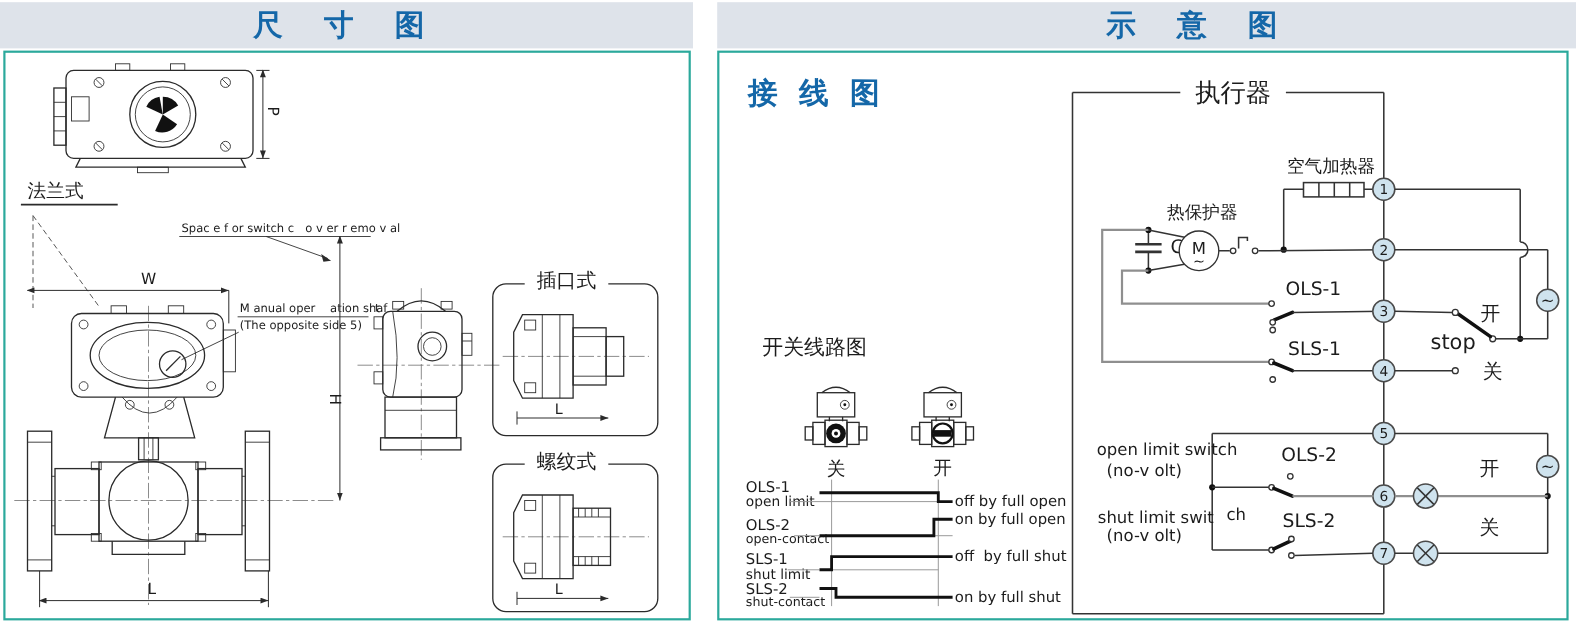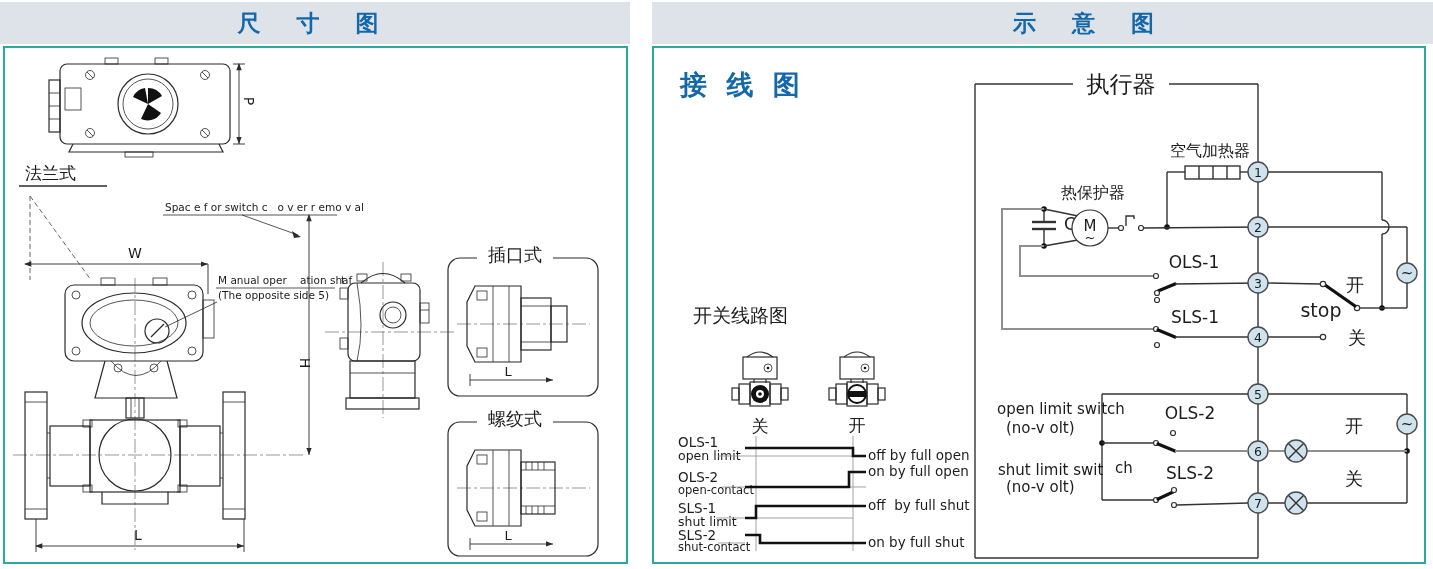--- a/index.html
+++ b/index.html
@@ -2,21 +2,21 @@
 <html><head>
 <meta charset="utf-8">
 <style>
   html,body{margin:0;padding:0;background:#fff;}
   .page{position:relative;width:1433px;height:569px;background:#fff;overflow:hidden;
         font-family:"DejaVu Sans","Liberation Sans",sans-serif;}
   .titlebar{position:absolute;top:2px;height:42px;background:#dee3ea;
             display:flex;align-items:center;justify-content:center;}
   .titlebar-left{left:0;width:630px;}
   .titlebar-right{left:652px;width:781px;padding-left:48px;}
-  .title-text{color:#1467a8;font-size:23px;font-weight:bold;letter-spacing:14px;white-space:pre;}
+  .title-text{color:#1467a8;font-size:27px;font-weight:bold;letter-spacing:14px;white-space:pre;}
   .panel-box{position:absolute;top:46px;height:518px;border:2px solid #2ba99c;
              box-sizing:border-box;background:#fff;}
   .panel-box-left{left:3px;width:625px;}
   .panel-box-right{left:652px;width:774px;}
   svg{display:block;}
   svg text{font-family:"DejaVu Sans","Liberation Sans",sans-serif;fill:#1c1c1c;white-space:pre;}
   .ln{fill:none;stroke:#2b2b2b;stroke-width:1.2;}
   .lnt{fill:none;stroke:#2b2b2b;stroke-width:0.8;}
   .cl{fill:none;stroke:#6a6a6a;stroke-width:0.7;stroke-dasharray:14 3 3 3;}
   .dash{fill:none;stroke:#555;stroke-width:0.9;stroke-dasharray:5 3;}

